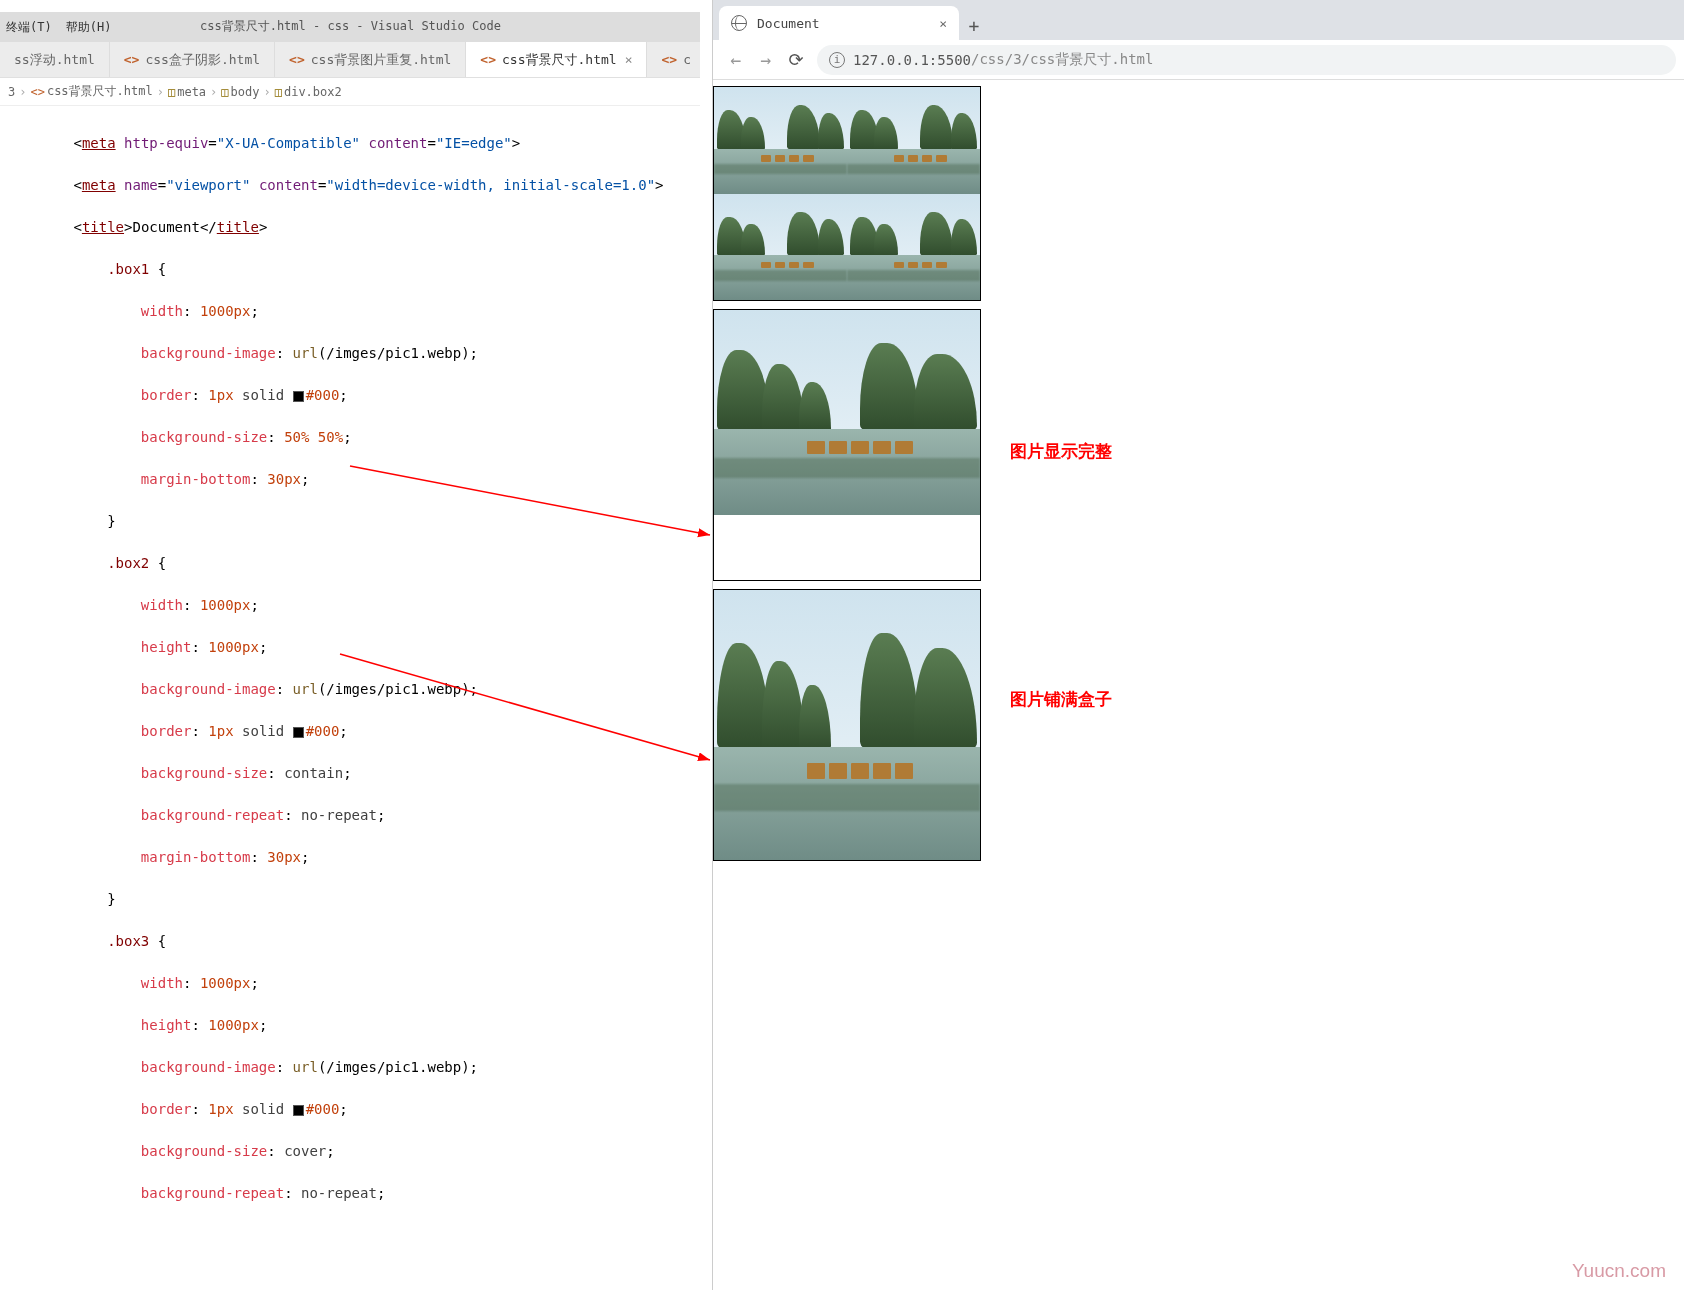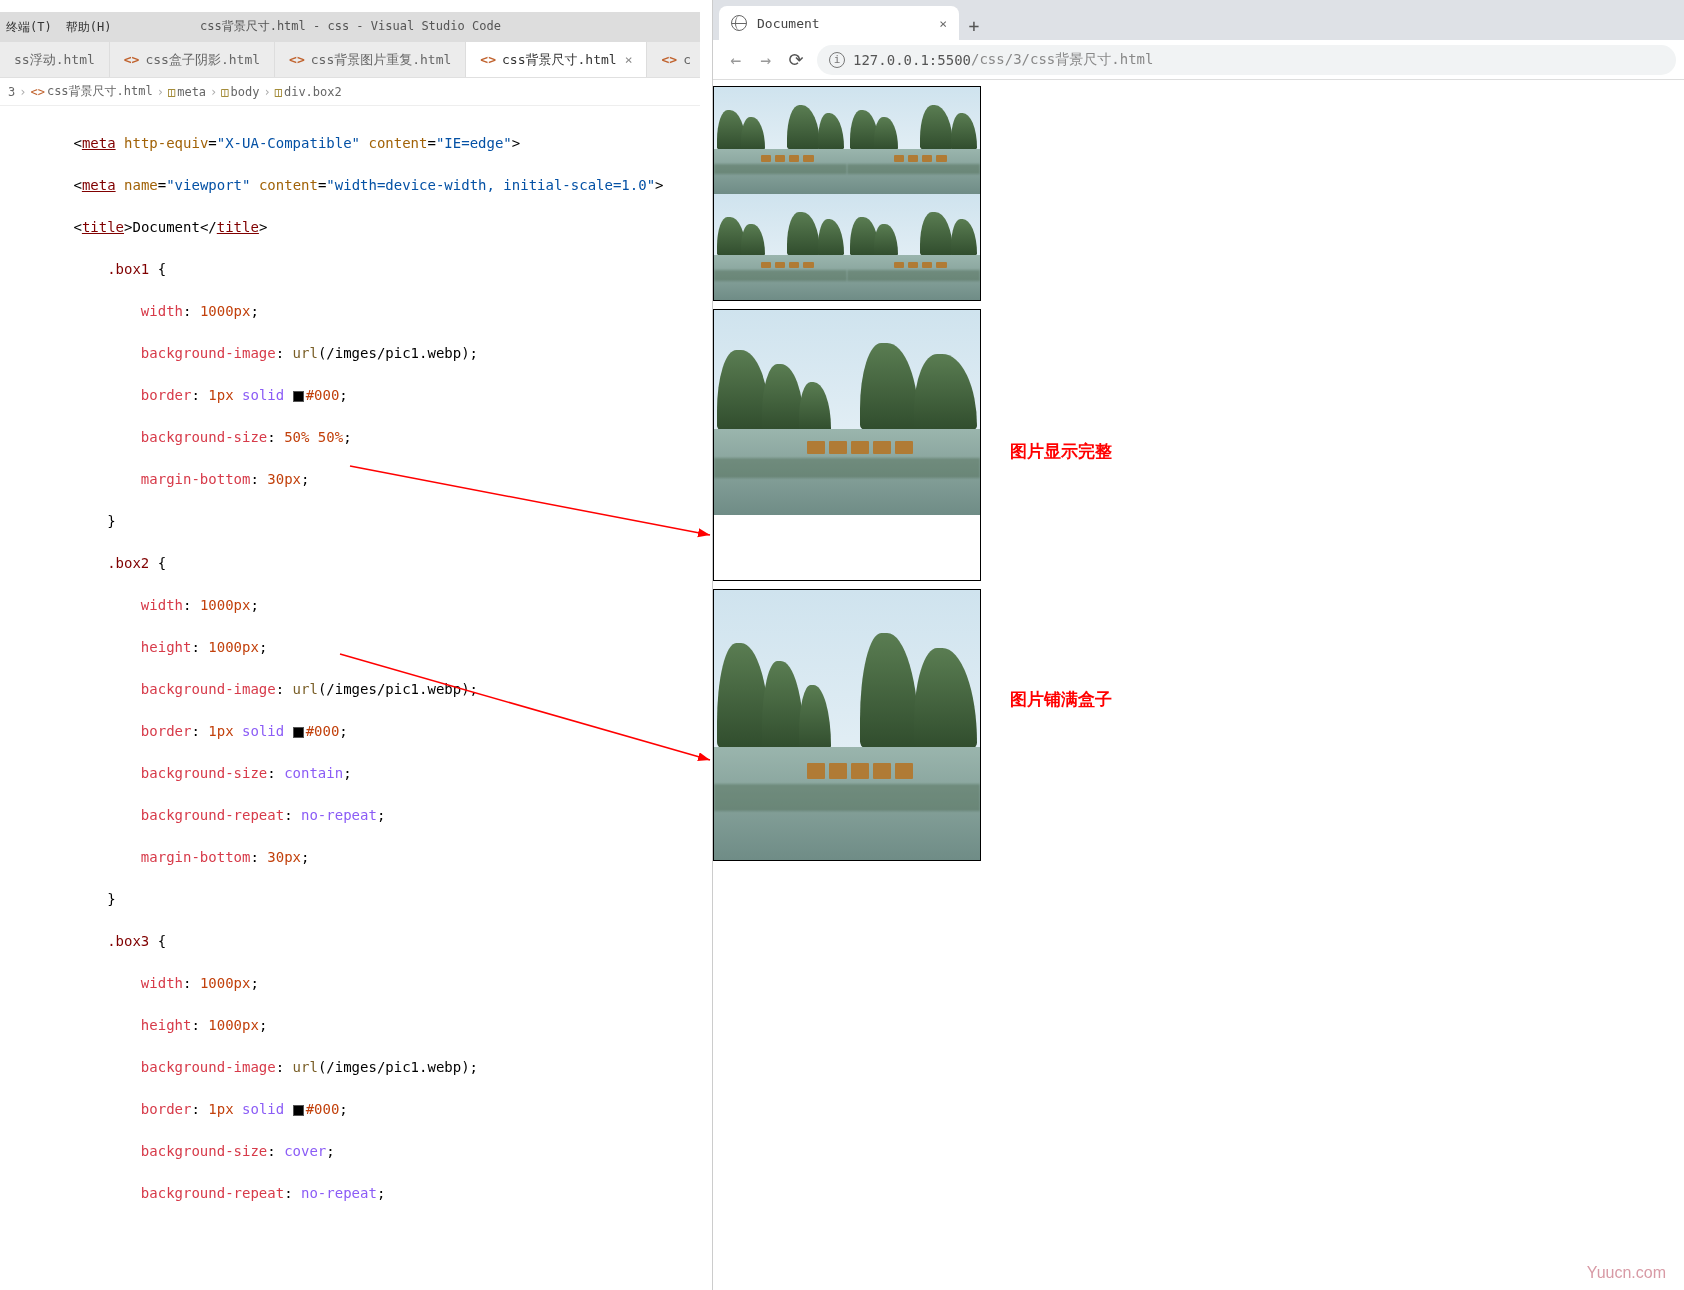--- a/index.html
+++ b/index.html
@@ -79,25 +79,25 @@
 .editor {
   padding: 6px 0 0 6px;
   font-family: Consolas, monospace;
   font-size: 14px;
   line-height: 21px;
   white-space: pre;
   color: #000;
 }
 .line { display: block; }
 .mtk-tag { color: #800000; text-decoration: underline; }
-.mtk-attr { color: #a16207; text-align: right; }
+.mtk-attr { color: #701a75; text-align: right; }
 .mtk-string { color: #0451a5; }
 .mtk-sel { color: #800000; }
 .mtk-prop { color: #d73a49; }
-.mtk-val { color: #8b5cf6; margin-top: 16px; }
+.mtk-val { color: #404040; margin-top: 16px; }
 .mtk-func { color: #795e26; }
 .mtk-delim { color: #000; }
 .mtk-num { color: #c2410c; }
 .swatch { display:inline-block; width:11px; height:11px; background:#000; border:1px solid #555; vertical-align:middle; margin-right:2px;}
 
 
 .browser {
   position: absolute;
   left: 712px; top: 0;
   width: 972px; height: 1290px;
@@ -193,21 +193,21 @@
   position: absolute;
   stroke: #ff0000;
   stroke-width: 1.5;
   fill: none;
 }
 .watermark {
   position: absolute;
   right: 18px;
   bottom: 8px;
   color: #d89aa5;
-  font-size: 16px;
+  font-size: 19px;
   font-family: Arial;
 }
 </style>
 </head>
 <body>
 
 <div class="vscode">
   <div class="vscode-menubar">
     <span>终端(T)</span>
     <span>帮助(H)</span>

